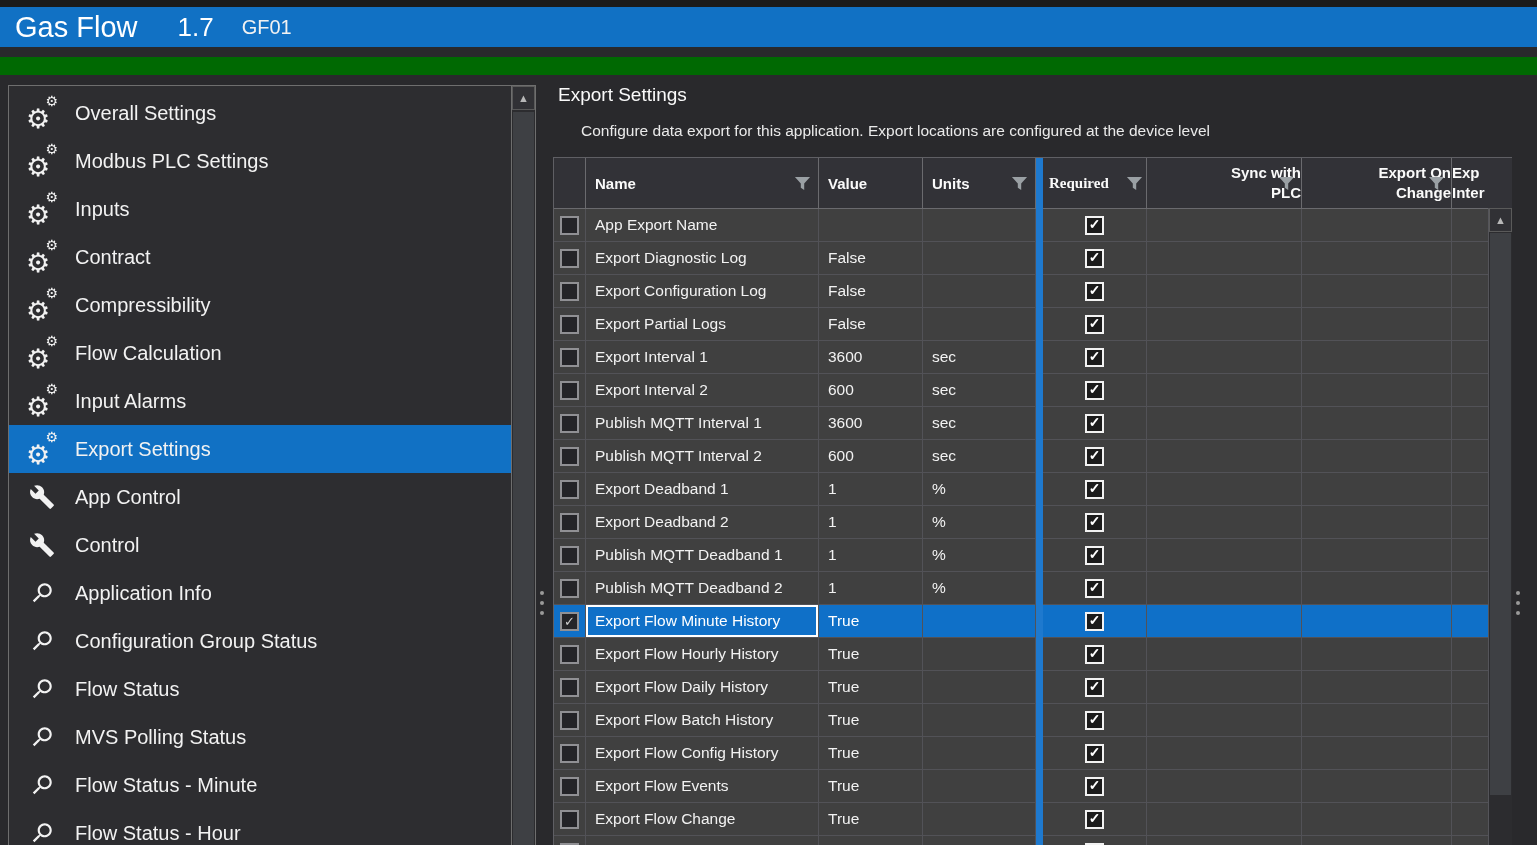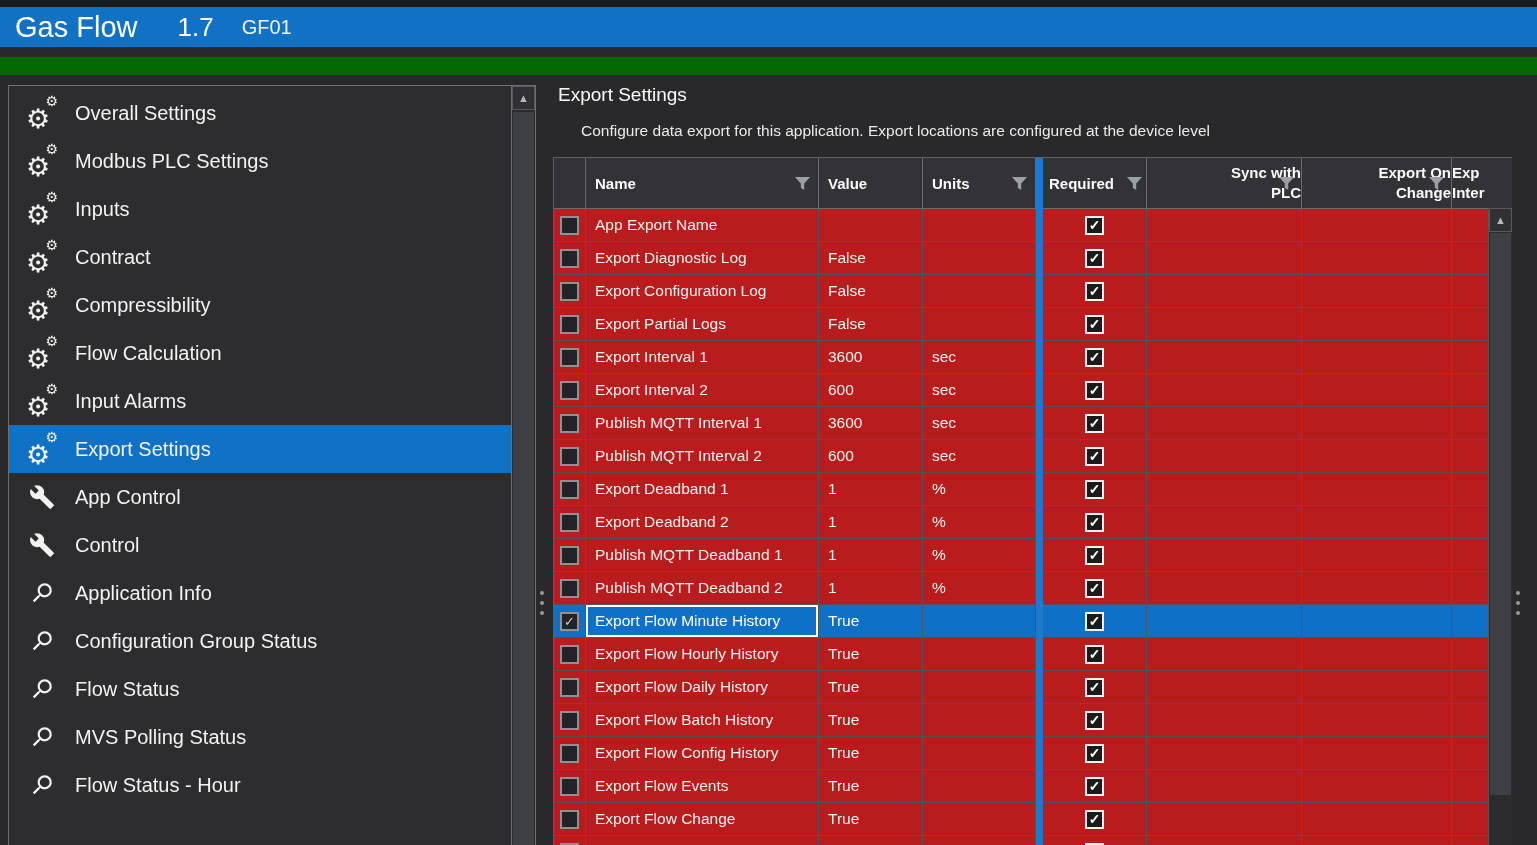--- a/index.html
+++ b/index.html
@@ -58,32 +58,32 @@
   .grid {
     position:absolute; left:553px; top:157px; width:959px; bottom:0;
     background:#2d2d30; border-top:1px solid #5f5f64; border-left:1px solid #5f5f64; overflow:hidden;
   }
   .hrow { display:flex; height:51px; background:#323237; }
   .hcell {
     border-right:1px solid #6a6a6e; border-bottom:1px solid #6a6a6e;
     display:flex; align-items:center; position:relative;
     font-weight:bold; font-size:15px; color:#fafafa; overflow:hidden;
   }
-  .row { display:flex; height:33px; background:#b91c1c; }
+  .row { display:flex; height:33px; background:#404040; }
   .cell {
     border-right:1px solid #525257; border-bottom:1px solid #525257;
     display:flex; align-items:center; padding-left:9px;
     font-size:15.5px; color:#f2f2f2; overflow:hidden; white-space:nowrap;
   }
   .c-sel  { width:32px;  justify-content:center; padding-left:0; }
   .c-name { width:233px; }
   .c-value{ width:104px; }
   .c-units{ width:113px;gap:32px; }
   .c-div  { width:7px; background:#1e79ce !important; border-right:none !important; border-bottom:none !important; padding:0; }
-  .c-req  { width:104px; justify-content:center; padding-left:0; }
+  .c-req  { width:104px; justify-content:center; padding-left:0;font-family:Liberation Serif, serif; }
   .c-sync { width:155px; }
   .c-eoc  { width:150px; }
   .c-last { flex:1; }
   .row.selected { background:#0f70c8; }
   .row.selected .cell { color:#ffffff; }
   .row.selected .c-name { box-shadow:inset 0 0 0 2px #ffffff; }
 
   .hlabel { padding-left:9px; }
   .hlines { flex:1; text-align:right; line-height:1.35; }
   .hlines-clip { flex:1; text-align:left; line-height:1.35; padding-right:1px; }
@@ -216,20 +216,28 @@
         </span>
         <span>Flow Status</span>
       </div>
       <div class="sidebar-item">
         <span class="icon-wrap">
           <svg class="icon-svg" style="transform:scaleX(-1);" width="26" height="26" viewBox="0 0 24 24">
             <path fill="#f2f2f2" d="M15.5 14h-.79l-.28-.27C15.41 12.59 16 11.11 16 9.5 16 5.91 13.09 3 9.5 3S3 5.91 3 9.5 5.91 16 9.5 16c1.61 0 3.09-.59 4.23-1.57l.27.28v.79l5 4.99L20.49 19l-4.99-5zm-6 0C7.01 14 5 11.99 5 9.5S7.01 5 9.5 5 14 7.01 14 9.5 11.99 14 9.5 14z"></path>
           </svg>
         </span>
         <span>MVS Polling Status</span>
+      </div>
+      <div class="sidebar-item">
+        <span class="icon-wrap">
+          <svg class="icon-svg" style="transform:scaleX(-1);" width="26" height="26" viewBox="0 0 24 24">
+            <path fill="#f2f2f2" d="M15.5 14h-.79l-.28-.27C15.41 12.59 16 11.11 16 9.5 16 5.91 13.09 3 9.5 3S3 5.91 3 9.5 5.91 16 9.5 16c1.61 0 3.09-.59 4.23-1.57l.27.28v.79l5 4.99L20.49 19l-4.99-5zm-6 0C7.01 14 5 11.99 5 9.5S7.01 5 9.5 5 14 7.01 14 9.5 11.99 14 9.5 14z"></path>
+          </svg>
+        </span>
+        <span>Flow Status - Minute</span>
       </div>
       <div class="sidebar-item">
         <span class="icon-wrap">
           <svg class="icon-svg" style="transform:scaleX(-1);" width="26" height="26" viewBox="0 0 24 24">
             <path fill="#f2f2f2" d="M15.5 14h-.79l-.28-.27C15.41 12.59 16 11.11 16 9.5 16 5.91 13.09 3 9.5 3S3 5.91 3 9.5 5.91 16 9.5 16c1.61 0 3.09-.59 4.23-1.57l.27.28v.79l5 4.99L20.49 19l-4.99-5zm-6 0C7.01 14 5 11.99 5 9.5S7.01 5 9.5 5 14 7.01 14 9.5 11.99 14 9.5 14z"></path>
           </svg>
         </span>
         <span>Flow Status - Hour</span>
       </div>
     </div>

